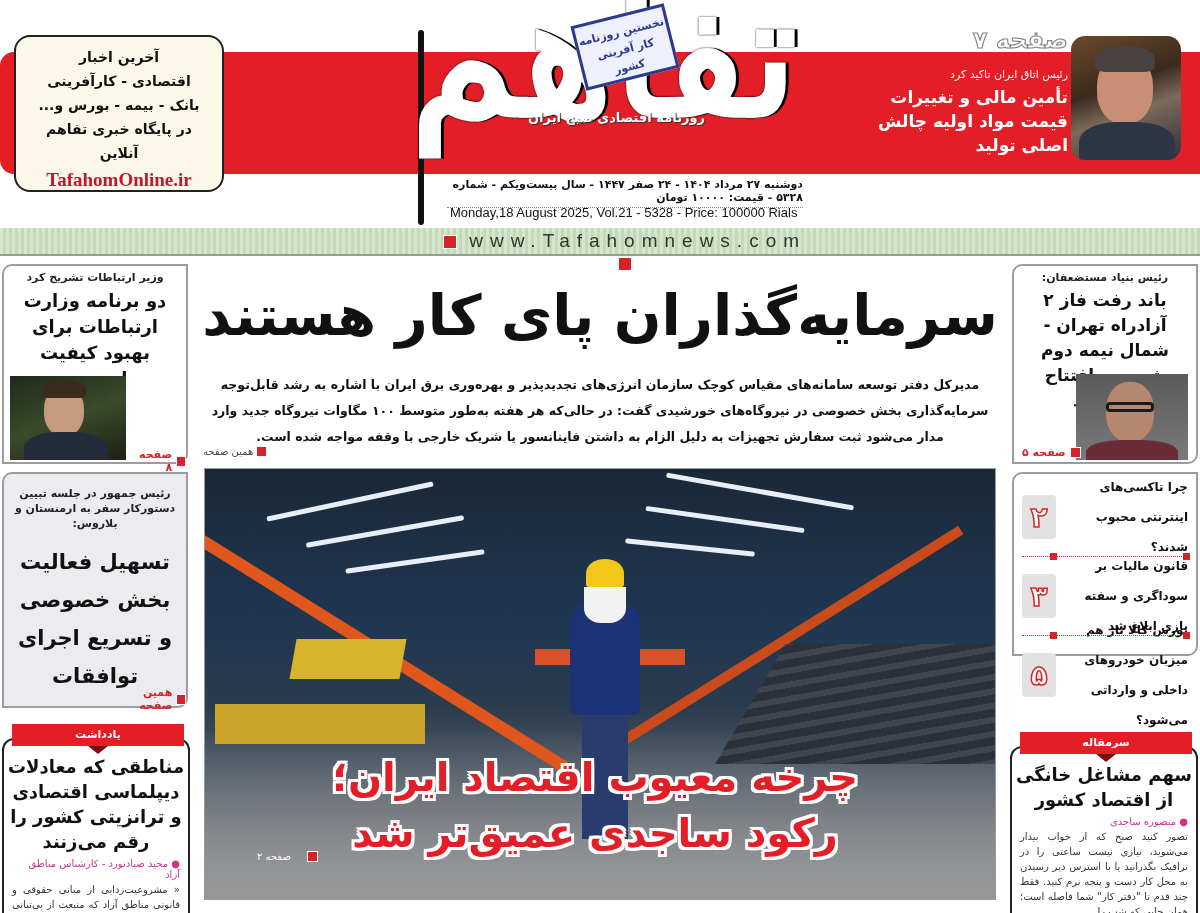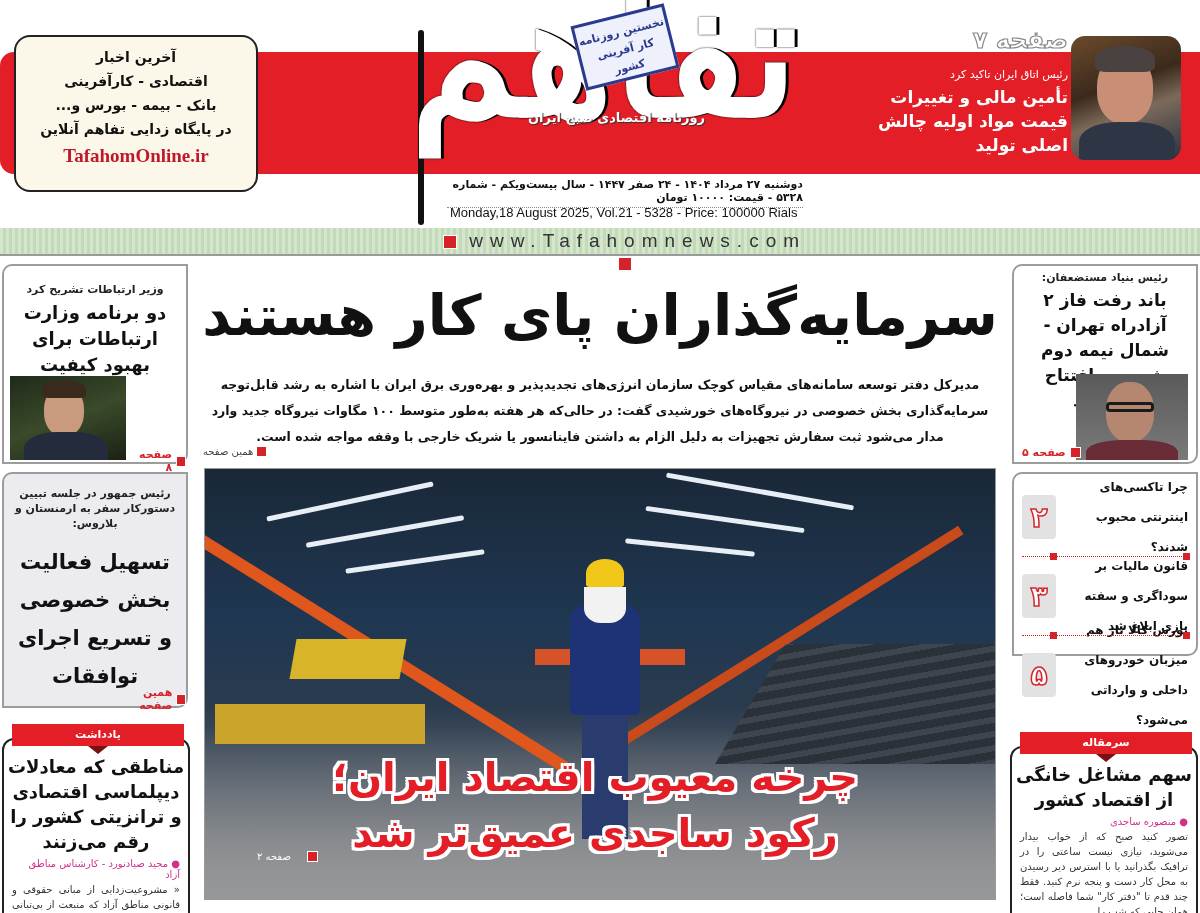--- a/index.html
+++ b/index.html
@@ -3,21 +3,21 @@
 <meta charset="utf-8">
 <style>
   * { box-sizing: border-box; margin: 0; padding: 0; }
   html, body { width: 1200px; height: 913px; overflow: hidden; background: #ffffff; }
   body { font-family: "DejaVu Sans", sans-serif; color: #111; position: relative; direction: rtl; }
 
   
   .masthead { position: absolute; left: 0; top: 0; width: 1200px; height: 228px; }
   .red-band { position: absolute; left: 0; top: 52px; width: 1200px; height: 122px; background: #e41e26; border-radius: 14px 0 0 14px; }
 
-  .promo-box { position: absolute; left: 14px; top: 35px; width: 244px; height: 157px; background: #fbf8ea; border: 2px solid #222; border-radius: 16px; padding: 8px 10px 6px; text-align: center; }
+  .promo-box { position: absolute; left: 14px; top: 35px; width: 210px; height: 157px; background: #fbf8ea; border: 2px solid #222; border-radius: 16px; padding: 8px 10px 6px; text-align: center; }
   .promo-box .line { font-weight: bold; font-size: 14px; line-height: 24px; color: #111; }
   .promo-box .url { font-family: "Liberation Serif", serif; font-weight: bold; font-size: 19px; color: #c0182a; margin-top: 4px; direction: ltr; }
 
   .logo-wrap { position: absolute; left: 410px; top: 0; width: 390px; height: 228px; }
   .logo-text { position: absolute; left: 0; top: -30px; font-family: "DejaVu Serif", serif; font-weight: bold; font-size: 170px; color: #fff; text-shadow: 0 0 2px #000, 3px 0 0 #000; line-height: 1; letter-spacing: -8px; }
   .logo-stem { position: absolute; left: 8px; top: 30px; width: 6px; height: 195px; background: #111; border-radius: 3px; }
   .logo-sub { position: absolute; left: 118px; top: 110px; font-size: 13px; font-weight: bold; color: #fff; text-shadow: 1px 1px 1px #333; }
   .stamp { position: absolute; left: 167px; top: 14px; width: 96px; height: 66px; border: 3px solid #2b3a8f; background: #eef0fb; transform: rotate(-14deg); text-align: center; padding-top: 6px; }
   .stamp span { display: block; font-size: 11px; font-weight: bold; color: #2b3a8f; line-height: 18px; }
 
@@ -37,21 +37,21 @@
   .url-strip .url { position: absolute; left: 432px; top: 2px; width: 385px; font-family: "Liberation Sans", sans-serif; font-size: 19px; letter-spacing: 7px; color: #333; direction: ltr; text-align: center; }
   .red-sq { display: inline-block; width: 14px; height: 14px; background: #d6232a; border: 1px solid #fff; vertical-align: middle; }
 
   
   .box { position: absolute; background: #fff; border: 2px solid #9c9c9c; border-radius: 10px 0 10px 0; }
   .box .kicker { font-size: 11px; font-weight: bold; text-align: center; color: #222; }
   .box .headline { font-weight: bold; text-align: center; color: #111; }
   .pageref { font-size: 11px; color: #d6232a; font-weight: bold; display: flex; align-items: center; gap: 4px; }
   .pageref .red-sq { width: 11px; height: 11px; }
 
-  .box-l1 { left: 2px; top: 264px; width: 186px; height: 200px; padding: 17px 8px; }
+  .box-l1 { left: 2px; top: 264px; width: 186px; height: 200px; padding: 5px 8px; }
   .box-l1 .headline { font-size: 18px; line-height: 26px; margin-top: 4px; }
   .photo-man2 { position: absolute; left: 6px; top: 110px; width: 116px; height: 84px; background: linear-gradient(160deg, #1f2a1a, #3a4a2a 50%, #1b2114); overflow: hidden; }
   .photo-man2 .face { position: absolute; left: 34px; top: 10px; width: 40px; height: 50px; border-radius: 45%; background: #c89a7e; }
   .photo-man2 .hair { position: absolute; left: 32px; top: 4px; width: 44px; height: 18px; border-radius: 50% 50% 15% 15%; background: #3a2a1e; }
   .photo-man2 .suit { position: absolute; left: 14px; top: 56px; width: 84px; height: 40px; border-radius: 40% 40% 0 0; background: #232b3c; }
   .box-l1 .pageref { position: absolute; left: 130px; top: 182px; }
 
   .box-l2 { left: 2px; top: 472px; width: 186px; height: 236px; padding: 12px 8px; background: #ececf0; }
   .box-l2 .kicker { line-height: 15px; }
   .box-l2 .headline { font-size: 21px; line-height: 38px; margin-top: 12px; }
@@ -111,21 +111,21 @@
 </head>
 <body>
 
 <div class="masthead">
   <div class="red-band"></div>
 
   <div class="promo-box">
     <div class="line">آخرین اخبار</div>
     <div class="line">اقتصادی - کارآفرینی</div>
     <div class="line">بانک - بیمه - بورس و...</div>
-    <div class="line">در پایگاه زدایی تفاهم آنلاین</div>
+    <div class="line">در پایگاه خبری تفاهم آنلاین</div>
     <div class="url">TafahomOnline.ir</div>
   </div>
 
   <div class="logo-wrap">
     <div class="logo-stem"></div>
     <div class="logo-text">تفاهم</div>
     <div class="stamp">
       <span>نخستین روزنامه</span>
       <span>کار آفرینی کشور</span>
     </div>

